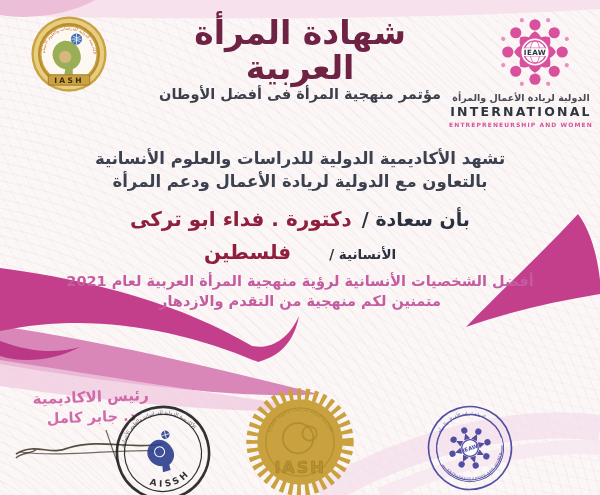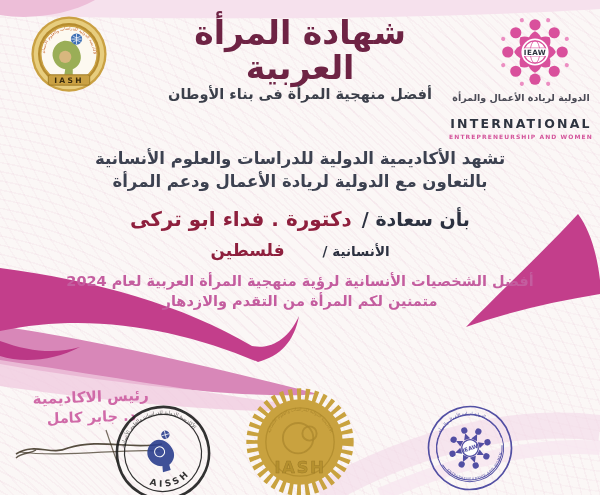--- a/index.html
+++ b/index.html
@@ -12,31 +12,31 @@
   }
   .abs{position:absolute;}
   .ctr{text-align:center;}
   svg{display:block;}
   
   .org-left{left:0px;top:94px;width:138px;color:#d4549b;font-weight:bold;font-size:10.5px;line-height:1.3;}
   .title{left:140px;top:16px;width:320px;font-size:33px;font-weight:bold;color:#6e2344;line-height:1.05;}
   .subtitle{left:140px;top:86px;width:320px;font-size:14.5px;font-weight:bold;color:#3b3f4a;}
   .org-right{left:446px;top:92px;width:150px;line-height:1.2;}
   .org-right .ar{font-size:9.5px;font-weight:bold;color:#4a4a55;}
-  .org-right .en1{font-size:12.5px;font-weight:bold;color:#2e3440;letter-spacing:2.2px;margin-top:13px;}
+  .org-right .en1{font-size:12.5px;font-weight:bold;color:#2e3440;letter-spacing:2.2px;margin-top:1px;}
   .org-right .en2{font-size:6px;font-weight:bold;color:#d4549b;letter-spacing:1.1px;margin-top:2px;}
   
   .b1{left:0;top:149px;width:600px;font-size:16.5px;font-weight:bold;color:#3c4150;}
   .b2{left:0;top:172px;width:600px;font-size:16.5px;font-weight:bold;color:#3c4150;}
   .honor{left:0;top:207px;width:600px;display:flex;justify-content:center;align-items:baseline;gap:10px;}
   .honor .lbl{font-size:19px;font-weight:bold;color:#2c3140;}
   .honor .name{font-size:20px;font-weight:bold;color:#8e1f3d;text-align:center;}
   .country{left:0;top:240px;width:600px;display:flex;justify-content:center;align-items:baseline;gap:38px;}
   .country .lbl{font-size:13.5px;font-weight:bold;color:#2c3140;}
-  .country .val{font-size:17px;font-weight:bold;color:#8e1f3d;}
+  .country .val{font-size:20px;font-weight:bold;color:#8e1f3d;}
   .a1{left:0;top:273px;width:600px;font-size:14.5px;font-weight:bold;color:#c45d9f;}
   .a2{left:0;top:293px;width:600px;font-size:14.5px;font-weight:bold;color:#c45d9f;}
   
   .sig{left:16px;top:388px;width:150px;color:#d06aa8;transform:rotate(-2deg);}
   .sig .t{font-size:15px;font-weight:bold;}
   .sig .n{font-size:14.5px;font-weight:bold;margin-top:3px;}
 </style>
 </head>
 <body>
 
@@ -70,21 +70,21 @@
 
     <path d="M44,28 c-9,2 -13,11 -11,18 c2,7 7,11 13,12 l-1,6 h9 v-6 c7,-3 10,-10 8,-17 c-2,-9 -10,-14 -18,-13 Z" fill="#9aae57"></path>
     <circle cx="46" cy="45" r="6.5" fill="#d8b77e"></circle>
     <circle cx="58" cy="26" r="6" fill="#3d6fb4"></circle>
     <path d="M52.5,26 h11 M58,20.5 v11 M54,22.5 c3,2.5 6,2.5 8.5,0 M54,29.5 c3,-2.5 6,-2.5 8.5,0" stroke="#ffffff" stroke-width="0.8" fill="none"></path>
     <rect x="28" y="64" width="44" height="11" rx="2" fill="#caa143" stroke="#9e7a22" stroke-width="1"></rect>
     <text x="50" y="72.5" text-anchor="middle" font-size="8" font-weight="bold" letter-spacing="2.5" fill="#3a2c0e">IASH</text>
   </svg>
 
   <div class="abs ctr title" dir="rtl">شهادة المرأة العربية</div>
-  <div class="abs ctr subtitle" dir="rtl">أفضل منهجية المرأة فى بناء الأوطان</div>
+  <div class="abs ctr subtitle" dir="rtl">مؤتمر منهجية المرأة فى أفضل الأوطان</div>
 
   <svg class="abs" style="left:492px;top:12px;" width="86" height="80" viewBox="0 0 100 100">
     <g fill="#d9509c">
       <g>
           <circle cx="50" cy="16" r="7"></circle>
           <path d="M50,24 C41,28 39,40 42,45 L58,45 C61,40 59,28 50,24 Z"></path>
         </g>
       <g transform="rotate(45 50 50)">
           <circle cx="50" cy="16" r="7"></circle>
           <path d="M50,24 C41,28 39,40 42,45 L58,45 C61,40 59,28 50,24 Z"></path>
@@ -142,22 +142,22 @@
 
   <div class="abs honor" dir="rtl">
     <span class="lbl">بأن سعادة /</span>
     <span class="name">دكتورة . فداء ابو تركى</span>
   </div>
   <div class="abs country" dir="rtl">
     <span class="lbl">الأنسانية /</span>
     <span class="val">فلسطين</span>
   </div>
 
-  <div class="abs ctr a1" dir="rtl">أفضل الشخصيات الأنسانية لرؤية منهجية المرأة العربية لعام 2024</div>
-  <div class="abs ctr a2" dir="rtl">متمنين لكم المرأة من التقدم والازدهار</div>
+  <div class="abs ctr a1" dir="rtl">أفضل الشخصيات الأنسانية لرؤية منهجية المرأة العربية لعام 2021</div>
+  <div class="abs ctr a2" dir="rtl">متمنين لكم منهجية من التقدم والازدهار</div>
 
   <div class="abs ctr sig" dir="rtl">
     <div class="t">رئيس الاكاديمية</div>
     <div class="n">د. جابر كامل</div>
   </div>
   <svg class="abs" style="left:10px;top:428px;" width="170" height="42" viewBox="0 0 170 42">
     <path d="M6,26 C26,14 40,28 58,20 C90,10 120,22 152,16" stroke="#3a3020" stroke-width="1.6" fill="none" opacity="0.85"></path>
     <path d="M10,24 C55,30 112,20 150,23" stroke="#3a3020" stroke-width="1.2" fill="none" opacity="0.7"></path>
     <path d="M96,2 C100,14 104,26 108,36" stroke="#3a3020" stroke-width="1.2" fill="none" opacity="0.7"></path>
     <path d="M6,30 C12,24 20,26 26,22" stroke="#3a3020" stroke-width="1.4" fill="none" opacity="0.8"></path>

